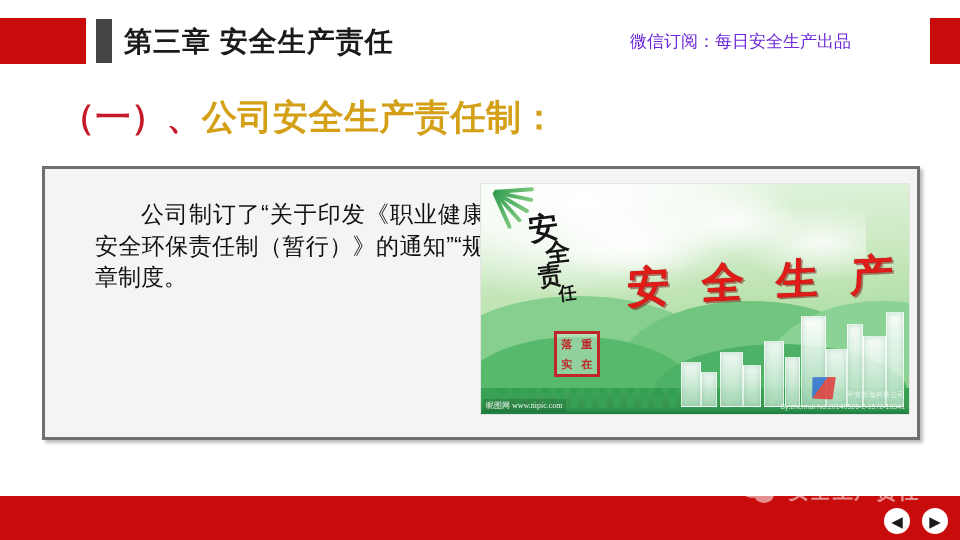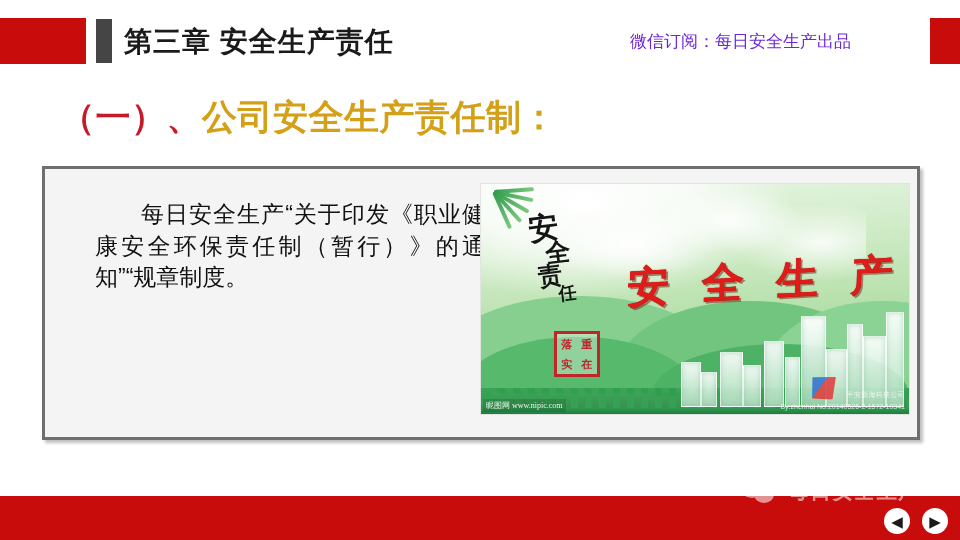--- a/index.html
+++ b/index.html
@@ -351,21 +351,21 @@
     <div class="hdr-red-right"></div>
   </div>
 
   <div class="section-heading">
     <span>（一）、</span><span class="accent">公司安全生产责任制：</span>
   </div>
 
   <div class="content-box">
 
     <div class="body-text">
-      <p>每日安全生产“关于印发《职业健康安全环保责任制（暂行）》的通知”“规章制度。</p>
+      <p>公司制订了“关于印发《职业健康安全环保责任制（暂行）》的通知”“规章制度。</p>
     </div>
 
     <div class="photo">
       <div class="photo-sky"></div>
       <div class="photo-clouds"></div>
 
       <div class="photo-hills">
         <div class="hill h1"></div>
         <div class="hill h2"></div>
         <div class="hill h3"></div>
@@ -421,21 +421,21 @@
 
   </div>
 
   <div class="footer-bar"></div>
 
   <div class="wechat-mark">
     <div class="wechat-logo">
       <div class="bub-a"></div>
       <div class="bub-b"></div>
     </div>
-    <div class="wechat-text">每日安全生产</div>
+    <div class="wechat-text">安全生产责任</div>
   </div>
 
   <div class="nav-buttons">
     <div class="nav-btn">◀</div>
     <div class="nav-btn">▶</div>
   </div>
 
 </div>
 
 </body></html>

